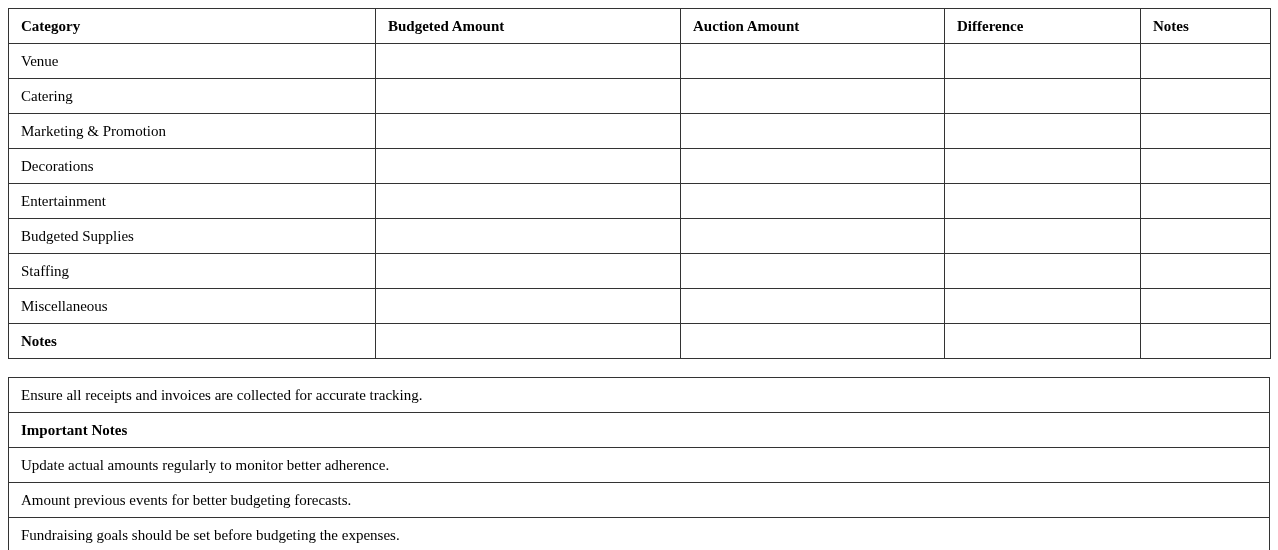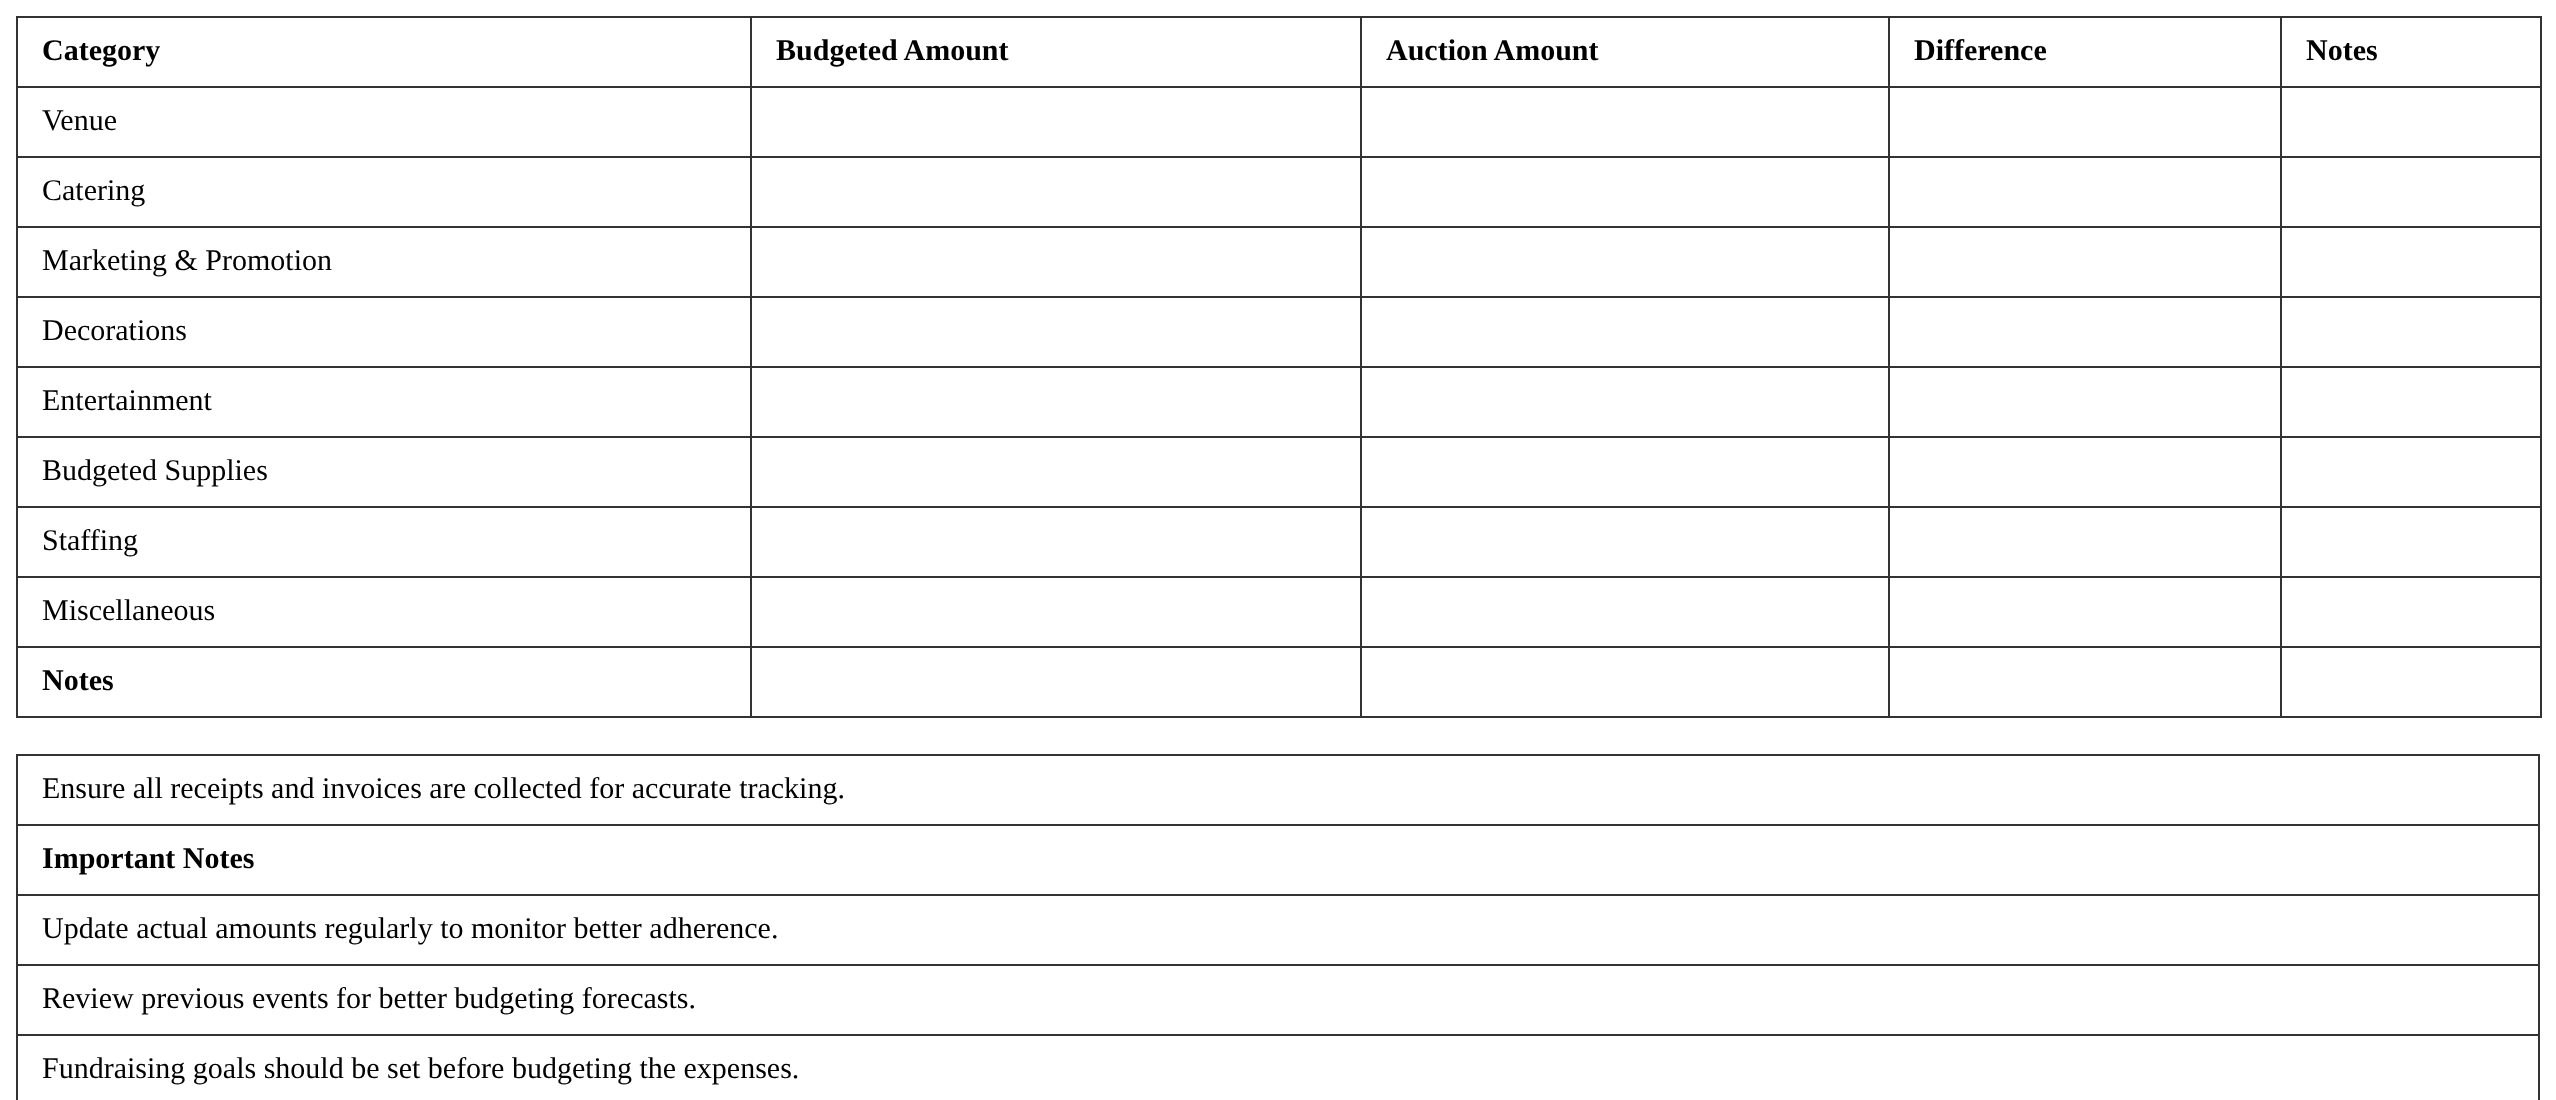--- a/index.html
+++ b/index.html
@@ -122,19 +122,19 @@
     <tr>
       <td>Ensure all receipts and invoices are collected for accurate tracking.</td>
     </tr>
     <tr>
       <td class="bold">Important Notes</td>
     </tr>
     <tr>
       <td>Update actual amounts regularly to monitor better adherence.</td>
     </tr>
     <tr>
-      <td>Review previous events for better budgeting forecasts.</td>
+      <td>Amount previous events for better budgeting forecasts.</td>
     </tr>
     <tr>
       <td>Fundraising goals should be set before budgeting the expenses.</td>
     </tr>
   </tbody>
 </table>
 
 </body></html>

